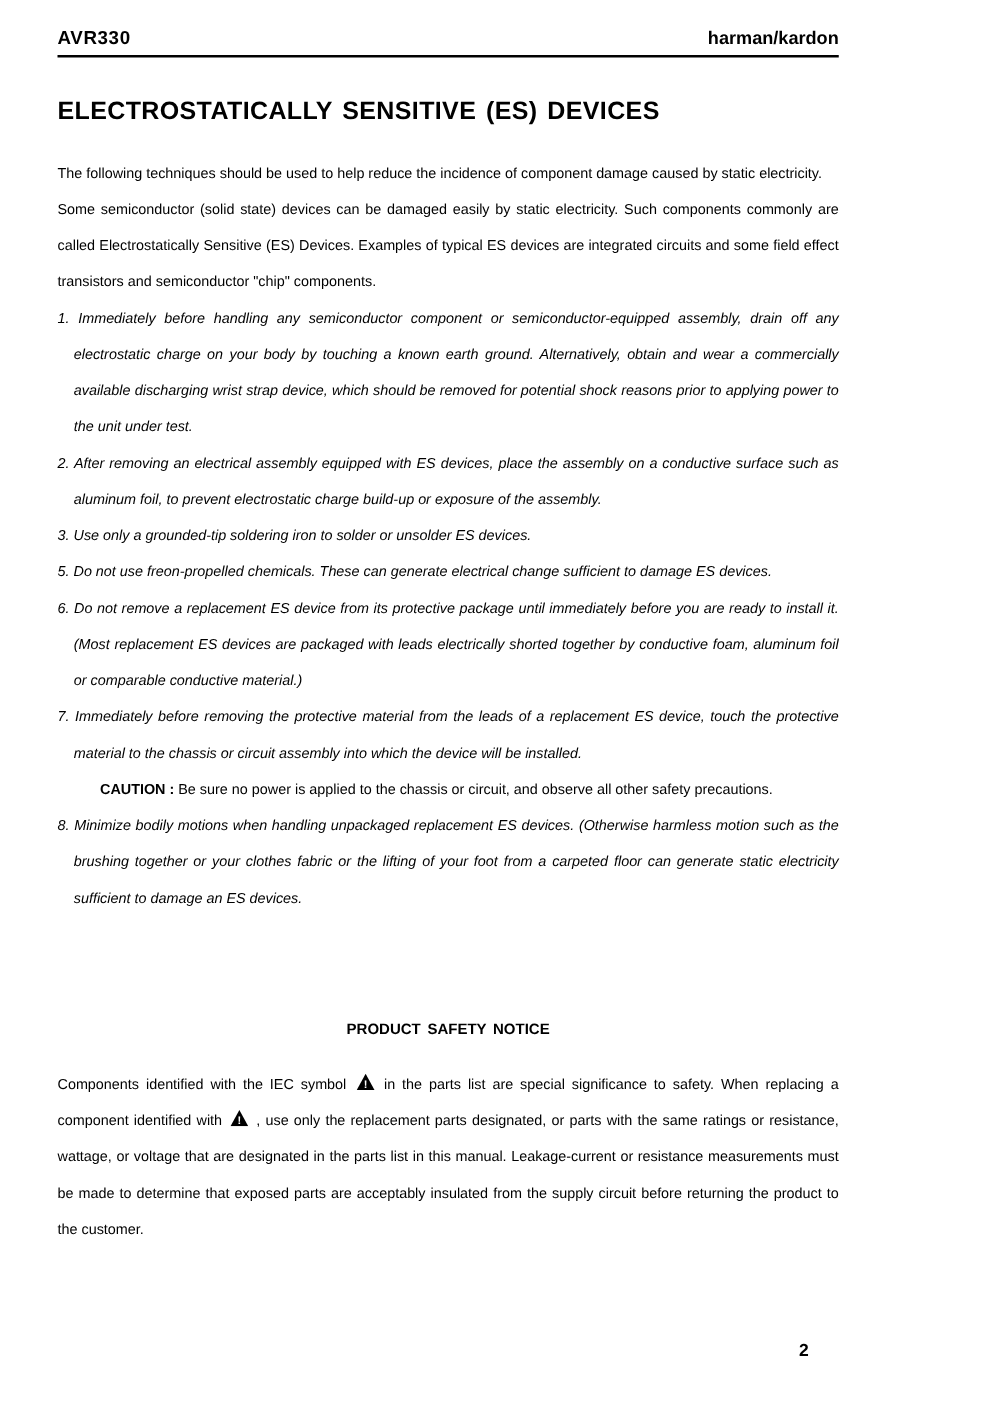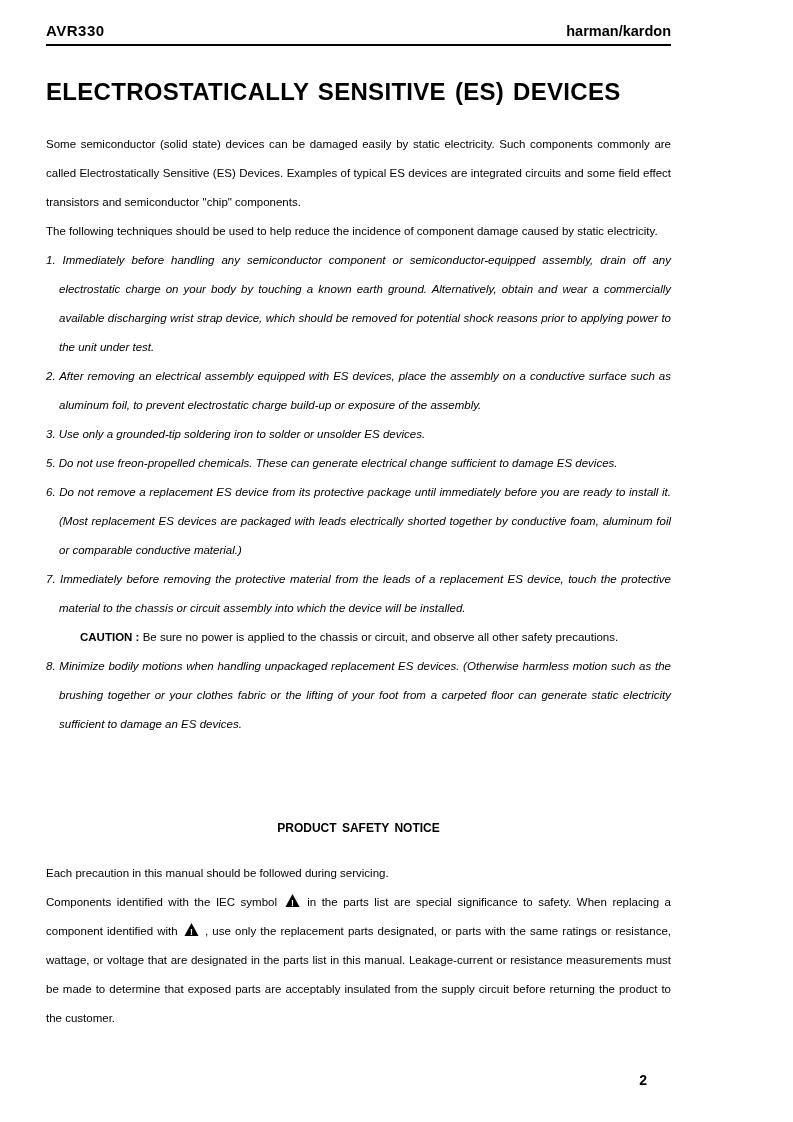--- a/index.html
+++ b/index.html
@@ -21,21 +21,21 @@
     justify-content: space-between;
     align-items: flex-end;
     border-bottom: 2px solid #000;
     padding-bottom: 5px;
     font-weight: bold;
   }
   .doc-header .model { font-size: 15px; letter-spacing: 0.5px; }
   .doc-header .brand { font-size: 14.5px; margin-left: 16px; }
   .section-title {
     margin-top: 32px;
-    font-size: 24px;
+    font-size: 20px;
     font-weight: bold;
     letter-spacing: 0.3px;
     word-spacing: 2px;
   }
   .body-text {
     margin-top: 24px;
     font-size: 11.5px;
     line-height: 29px;
     text-align: justify;
   }
@@ -81,22 +81,22 @@
 <div class="page">
 
   <div class="doc-header">
     <span class="model">AVR330</span>
     <span class="brand">harman/kardon</span>
   </div>
 
   <h1 class="section-title">ELECTROSTATICALLY SENSITIVE (ES) DEVICES</h1>
 
   <div class="body-text">
+    <p class="para">The following techniques should be used to help reduce the incidence of component damage caused by static electricity.</p>
     <p class="para">Some semiconductor (solid state) devices can be damaged easily by static electricity. Such components commonly are called Electrostatically Sensitive (ES) Devices. Examples of typical ES devices are integrated circuits and some field effect transistors and semiconductor "chip" components.</p>
-    <p class="para">The following techniques should be used to help reduce the incidence of component damage caused by static electricity.</p>
 
     <div class="li">
       <span>1.</span>
       <span>Immediately before handling any semiconductor component or semiconductor-equipped assembly, drain off any electrostatic charge on your body by touching a known earth ground. Alternatively, obtain and wear a commercially available discharging wrist strap device, which should be removed for potential shock reasons prior to applying power to the unit under test.</span>
     </div>
     <div class="li">
       <span>2.</span>
       <span>After removing an electrical assembly equipped with ES devices, place the assembly on a conductive surface such as aluminum foil, to prevent electrostatic charge build-up or exposure of the assembly.</span>
     </div>
     <div class="li">
@@ -123,21 +123,20 @@
 
     <div class="li">
       <span>8.</span>
       <span>Minimize bodily motions when handling unpackaged replacement ES devices. (Otherwise harmless motion such as the brushing together or your clothes fabric or the lifting of your foot from a carpeted floor can generate static electricity sufficient to damage an ES devices.</span>
     </div>
   </div>
 
   <h2 class="notice-title">PRODUCT SAFETY NOTICE</h2>
 
   <div class="safety-text">
-    <p class="para">Each precaution in this manual should be followed during servicing.</p>
     <p class="para">
       <span>Components identified with the IEC symbol</span>
       <svg class="warn-icon" viewBox="0 0 24 22" xmlns="http://www.w3.org/2000/svg">
           <path d="M12 0 L24 22 H0 Z" fill="#000"></path>
           <text x="12" y="19.5" text-anchor="middle" font-size="15" font-weight="bold" fill="#fff" font-family="Liberation Sans, sans-serif">!</text>
         </svg>
       <span>in the parts list are special significance to safety. When replacing a component identified with</span>
       <svg class="warn-icon" viewBox="0 0 24 22" xmlns="http://www.w3.org/2000/svg">
           <path d="M12 0 L24 22 H0 Z" fill="#000"></path>
           <text x="12" y="19.5" text-anchor="middle" font-size="15" font-weight="bold" fill="#fff" font-family="Liberation Sans, sans-serif">!</text>

